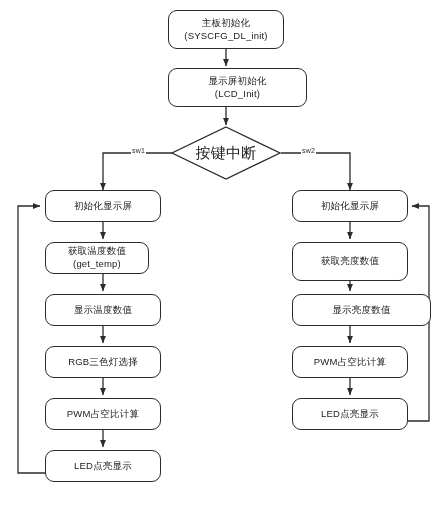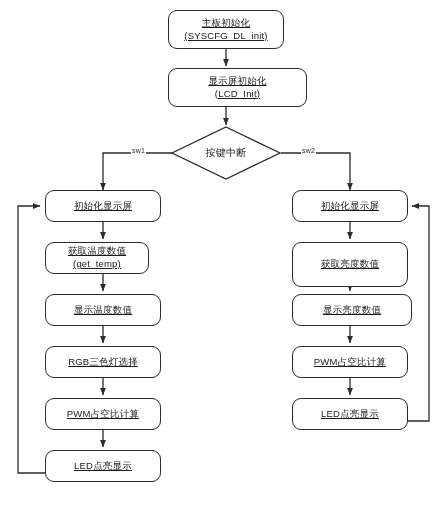--- a/index.html
+++ b/index.html
@@ -38,41 +38,40 @@
     text-align: center;
     color: #1a1a1a;
     font-size: 9.5px;
     line-height: 1.32;
     letter-spacing: 0.2px;
   }
   .node .txt {
     display: block;
     white-space: pre-line;
     padding: 0 4px;
-    text-decoration: underline;
   }
   .diamond-wrap {
     position: absolute;
   }
   .diamond-wrap svg {
     position: absolute;
     left: 0;
     top: 0;
     overflow: visible;
   }
   .diamond-label {
     position: absolute;
     left: 0;
     top: 0;
     width: 100%;
     height: 100%;
     display: flex;
     align-items: center;
     justify-content: center;
-    font-size: 10px;
+    font-size: 15px;
     color: #1a1a1a;
     letter-spacing: 0.2px;
   }
   .edge-label {
     position: absolute;
     font-size: 7px;
     color: #2b2b2b;
     background: #ffffff;
     padding: 0 1px;
     letter-spacing: 0.2px;
@@ -153,24 +152,24 @@
   <div class="node" style="left:45px; top:398px; width:116px; height:32px;">
     <span class="txt">PWM占空比计算</span>
   </div>
   <div class="node" style="left:45px; top:450px; width:116px; height:32px;">
     <span class="txt">LED点亮显示</span>
   </div>
 
   <div class="node" style="left:292px; top:190px; width:116px; height:32px;">
     <span class="txt">初始化显示屏</span>
   </div>
-  <div class="node" style="left:292px; top:242px; width:116px; height:45px;">
+  <div class="node" style="left:292px; top:242px; width:116px; height:39px;">
     <span class="txt">获取亮度数值</span>
   </div>
-  <div class="node" style="left:292px; top:294px; width:120px; height:32px;">
+  <div class="node" style="left:292px; top:294px; width:139px; height:32px;">
     <span class="txt">显示亮度数值</span>
   </div>
   <div class="node" style="left:292px; top:346px; width:116px; height:32px;">
     <span class="txt">PWM占空比计算</span>
   </div>
   <div class="node" style="left:292px; top:398px; width:116px; height:32px;">
     <span class="txt">LED点亮显示</span>
   </div>
 
 </div>

